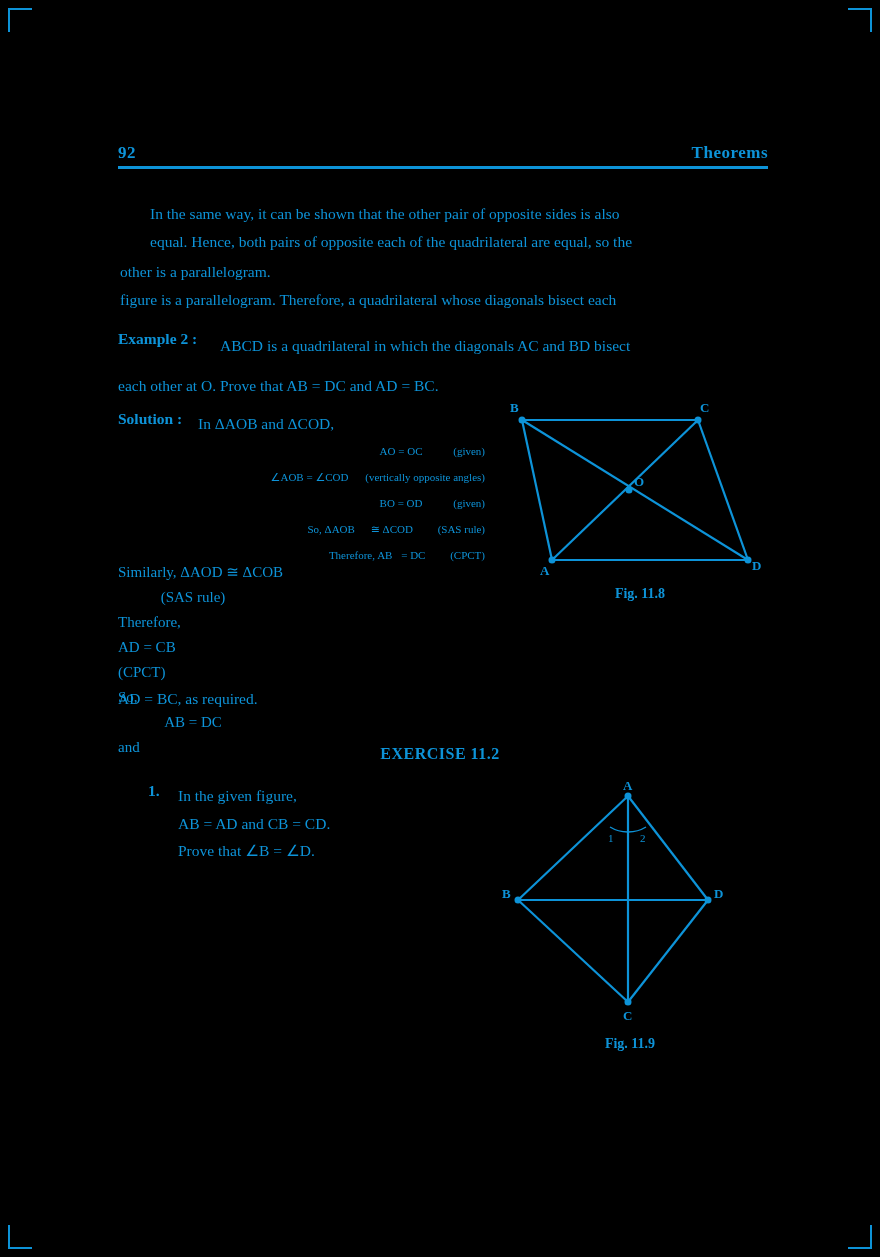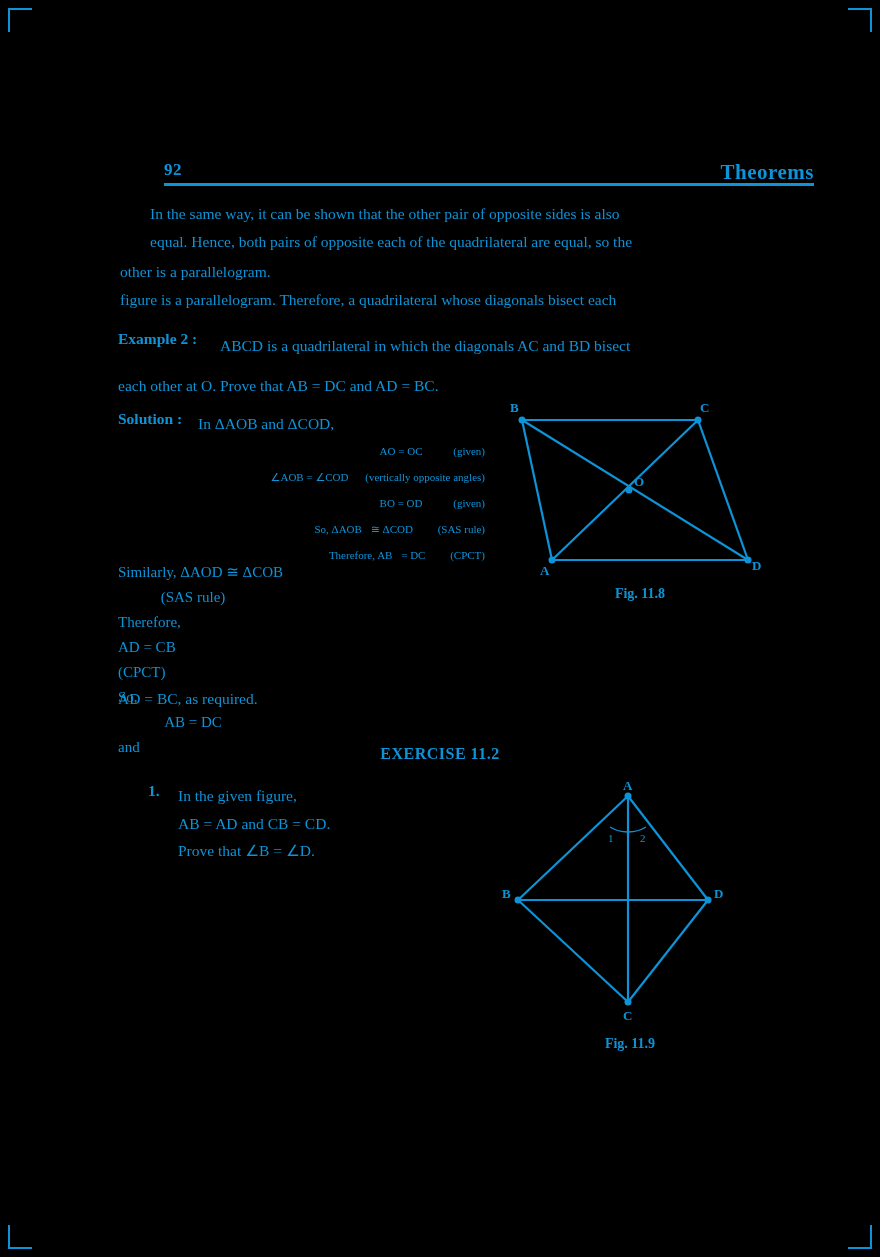--- a/index.html
+++ b/index.html
@@ -31,36 +31,35 @@
   }
   .crop.tl { left: 8px;  top: 8px;  width: 22px; height: 22px; border-left-width: 2px; border-top-width: 2px; }
   .crop.tr { right: 8px; top: 8px;  width: 22px; height: 22px; border-right-width: 2px; border-top-width: 2px; }
   .crop.bl { left: 8px;  bottom: 8px; width: 22px; height: 22px; border-left-width: 2px; border-bottom-width: 2px; }
   .crop.br { right: 8px; bottom: 8px; width: 22px; height: 22px; border-right-width: 2px; border-bottom-width: 2px; }
 
   
   .header {
     position: absolute;
     left: 118px;
-    top: 160px;
+    top: 143px;
     width: 650px;
     height: 28px;
-    margin-left: 46px;
   }
   .header .pageno {
     position: absolute;
     left: 0; top: 0;
     font-size: 17px;
     font-weight: bold;
     letter-spacing: .5px;
   }
   .header .chaptitle {
     position: absolute;
     right: 0; top: 0;
-    font-size: 21px;
+    font-size: 17px;
     font-weight: bold;
     letter-spacing: .5px;
   }
   .header .rule {
     position: absolute;
     left: 0;
     right: 0;
     top: 23px;
     height: 3px;
     background: #0d93d8;
@@ -260,21 +259,21 @@
       <span>= ∠COD</span>
       <span style="margin-left:14px">(vertically opposite angles)</span>
     </div>
     <div class="math-line">
       <span class="lbl">BO</span>
       <span>= OD</span>
       <span style="margin-left:28px">(given)</span>
     </div>
     <div class="math-line" style="margin-left:-40px">
       <span>So, ΔAOB</span>
-      <span style="margin-left:6px">≅ ΔCOD</span>
+      <span style="margin-left:13px">≅ ΔCOD</span>
       <span style="margin-left:22px">(SAS rule)</span>
     </div>
     <div class="math-line" style="margin-left:-80px">
       <span>Therefore, AB</span>
       <span style="margin-left:6px">= DC</span>
       <span style="margin-left:22px">(CPCT)</span>
     </div>
   </div>
 
   <div class="proof-table">

